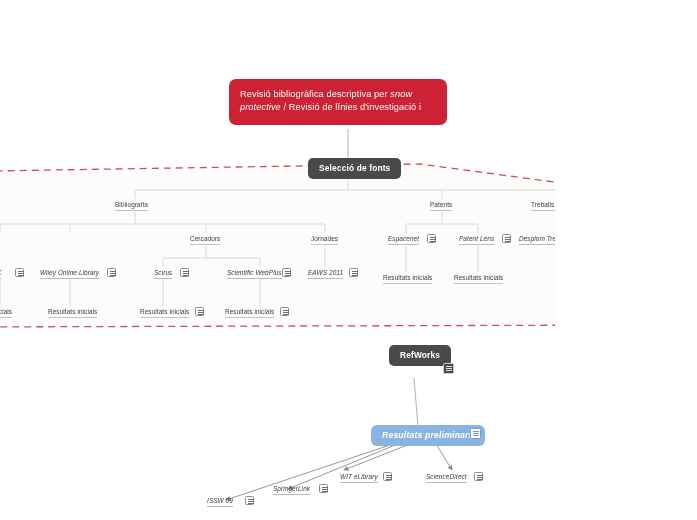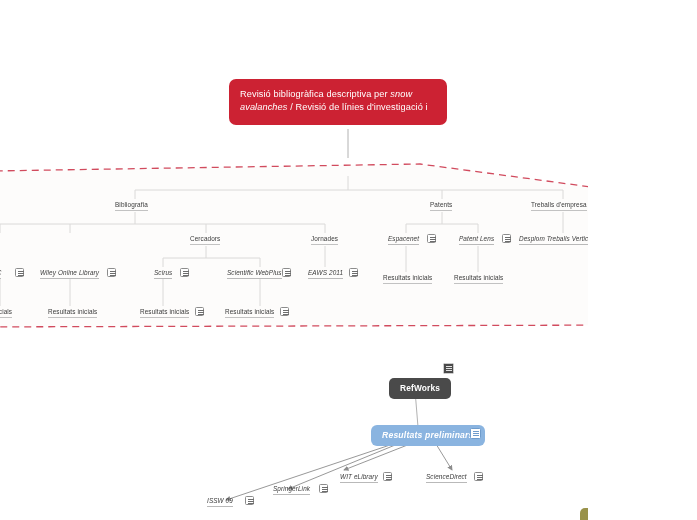--- a/index.html
+++ b/index.html
@@ -3,21 +3,21 @@
 <meta charset="utf-8">
 <style>
   html,body{margin:0;padding:0;}
   body{
     width:697px;height:520px;
     background:#ffffff;
     font-family:"Liberation Sans", sans-serif;
     overflow:hidden;
     position:relative;
   }
-  #stage{position:absolute;inset:0;width:555px;height:520px;overflow:hidden;padding-left:33px;}
+  #stage{position:absolute;inset:0;width:555px;height:520px;overflow:hidden;}
   svg.wires{position:absolute;left:0;top:0;width:697px;height:520px;pointer-events:none;}
 
   
   .node{position:absolute;white-space:nowrap;}
 
   .root-node{
     background:#cc2233;
     color:#ffffff;
     border-radius:7px;
     padding:9px 11px 10px 11px;
@@ -181,23 +181,26 @@
       <marker id="ah" markerWidth="6" markerHeight="6" refX="5" refY="3" orient="auto">
         <path d="M0,0 L6,3 L0,6 z" fill="#8c8c8c"></path>
       </marker>
     </defs>
 
     <path d="M-40,175 L-8,171 L420,164 L636,193 L637,325 L-40,327" fill="#fbfaf7" fill-opacity="0.55" stroke="#d14b5e" stroke-width="1.3" stroke-dasharray="7,5"></path>
   </svg>
 
   <div class="node root-node" style="left:229px;top:79px;">
     <span>Revisió bibliogràfica descriptiva per </span><i>snow</i><br>
-    <i>avalanches</i><span> / Revisió de línies d'investigació i</span><br>
-  </div>
-
+    <i>protective</i><span> / Revisió de línies d'investigació i</span><br>
+  </div>
+
+  <div class="node dark-node" style="left:308px;top:158px;">
+    <span>Selecció de fonts</span>
+  </div>
 
   <div class="t plain" style="left:115px;top:201px;">Bibliografia</div>
   <div class="t plain" style="left:430px;top:201px;">Patents</div>
   <div class="t plain" style="left:531px;top:201px;">Treballs d'empresa</div>
 
   <div class="t plain" style="left:190px;top:235px;">Cercadors</div>
   <div class="t plain" style="left:311px;top:235px;">Jornades</div>
 
   <div class="t ital" style="left:388px;top:235px;">Espacenet</div>
   <div class="note-icon" style="left:427px;top:234px;"></div>
@@ -231,21 +234,21 @@
 
   <div class="t plain" style="left:140px;top:308px;">Resultats inicials</div>
   <div class="note-icon" style="left:195px;top:307px;"></div>
 
   <div class="t plain" style="left:225px;top:308px;">Resultats inicials</div>
   <div class="note-icon" style="left:280px;top:307px;"></div>
 
   <div class="t plain" style="left:383px;top:274px;">Resultats inicials</div>
   <div class="t plain" style="left:454px;top:274px;">Resultats inicials</div>
 
-  <div class="node dark-node" style="left:389px;top:378px;">
+  <div class="node dark-node" style="left:389px;top:345px;">
     <span>RefWorks</span>
   </div>
   <div class="note-icon dark" style="left:443px;top:363px;width:11px;height:11px;"></div>
 
   <div class="node blue-node" style="left:371px;top:425px;">
     <span>Resultats preliminars</span>
   </div>
   <div class="note-icon blue" style="left:470px;top:428px;width:11px;height:11px;"></div>
 
   <div class="node blue-node" style="left:668px;top:346px;border-radius:6px 0 0 6px;">

